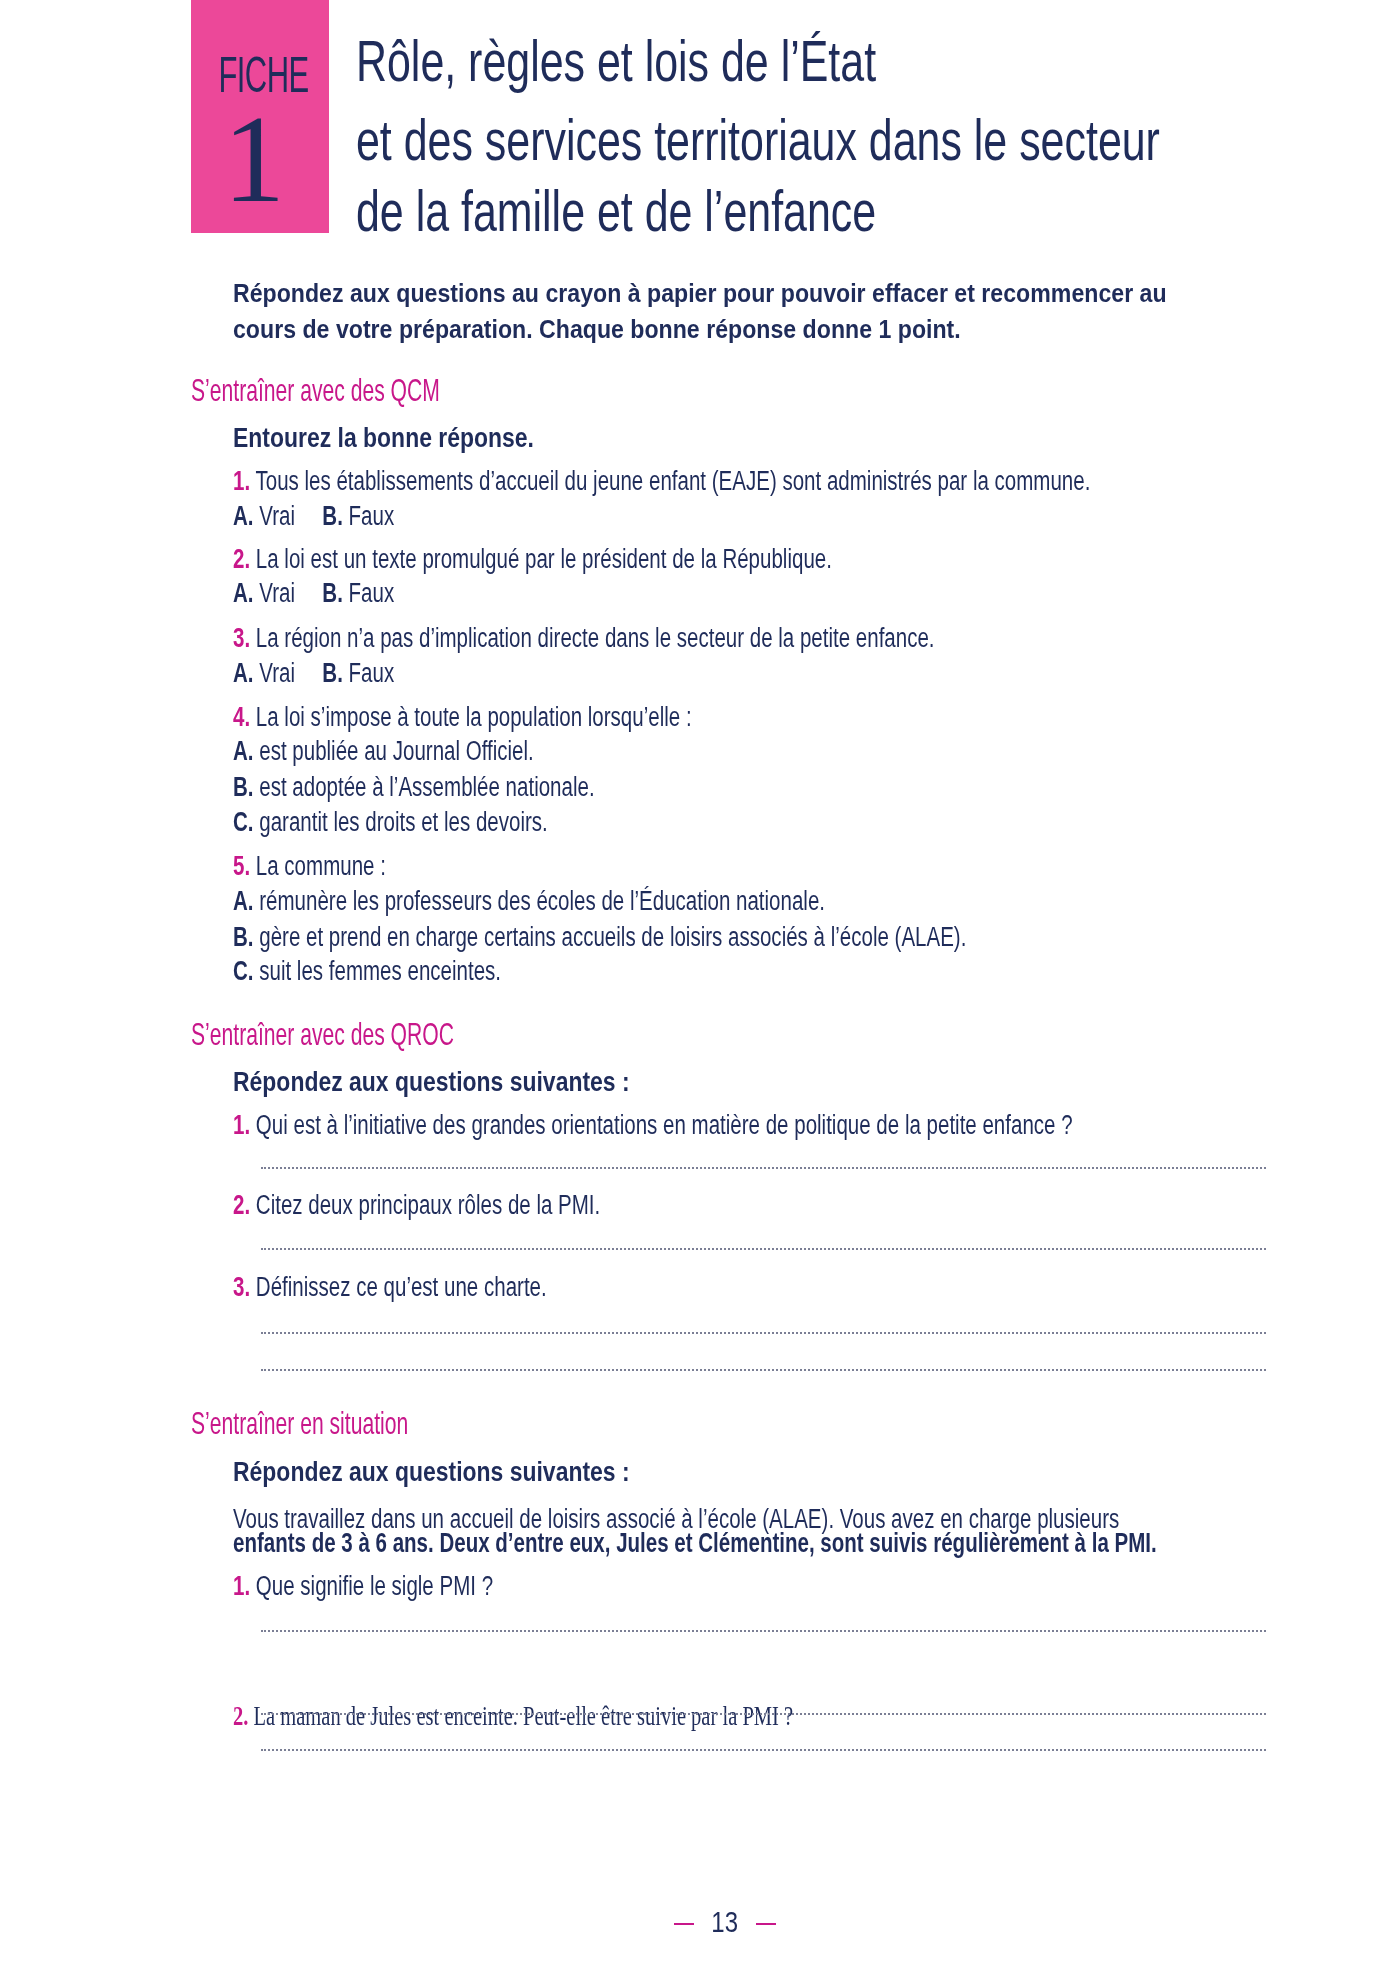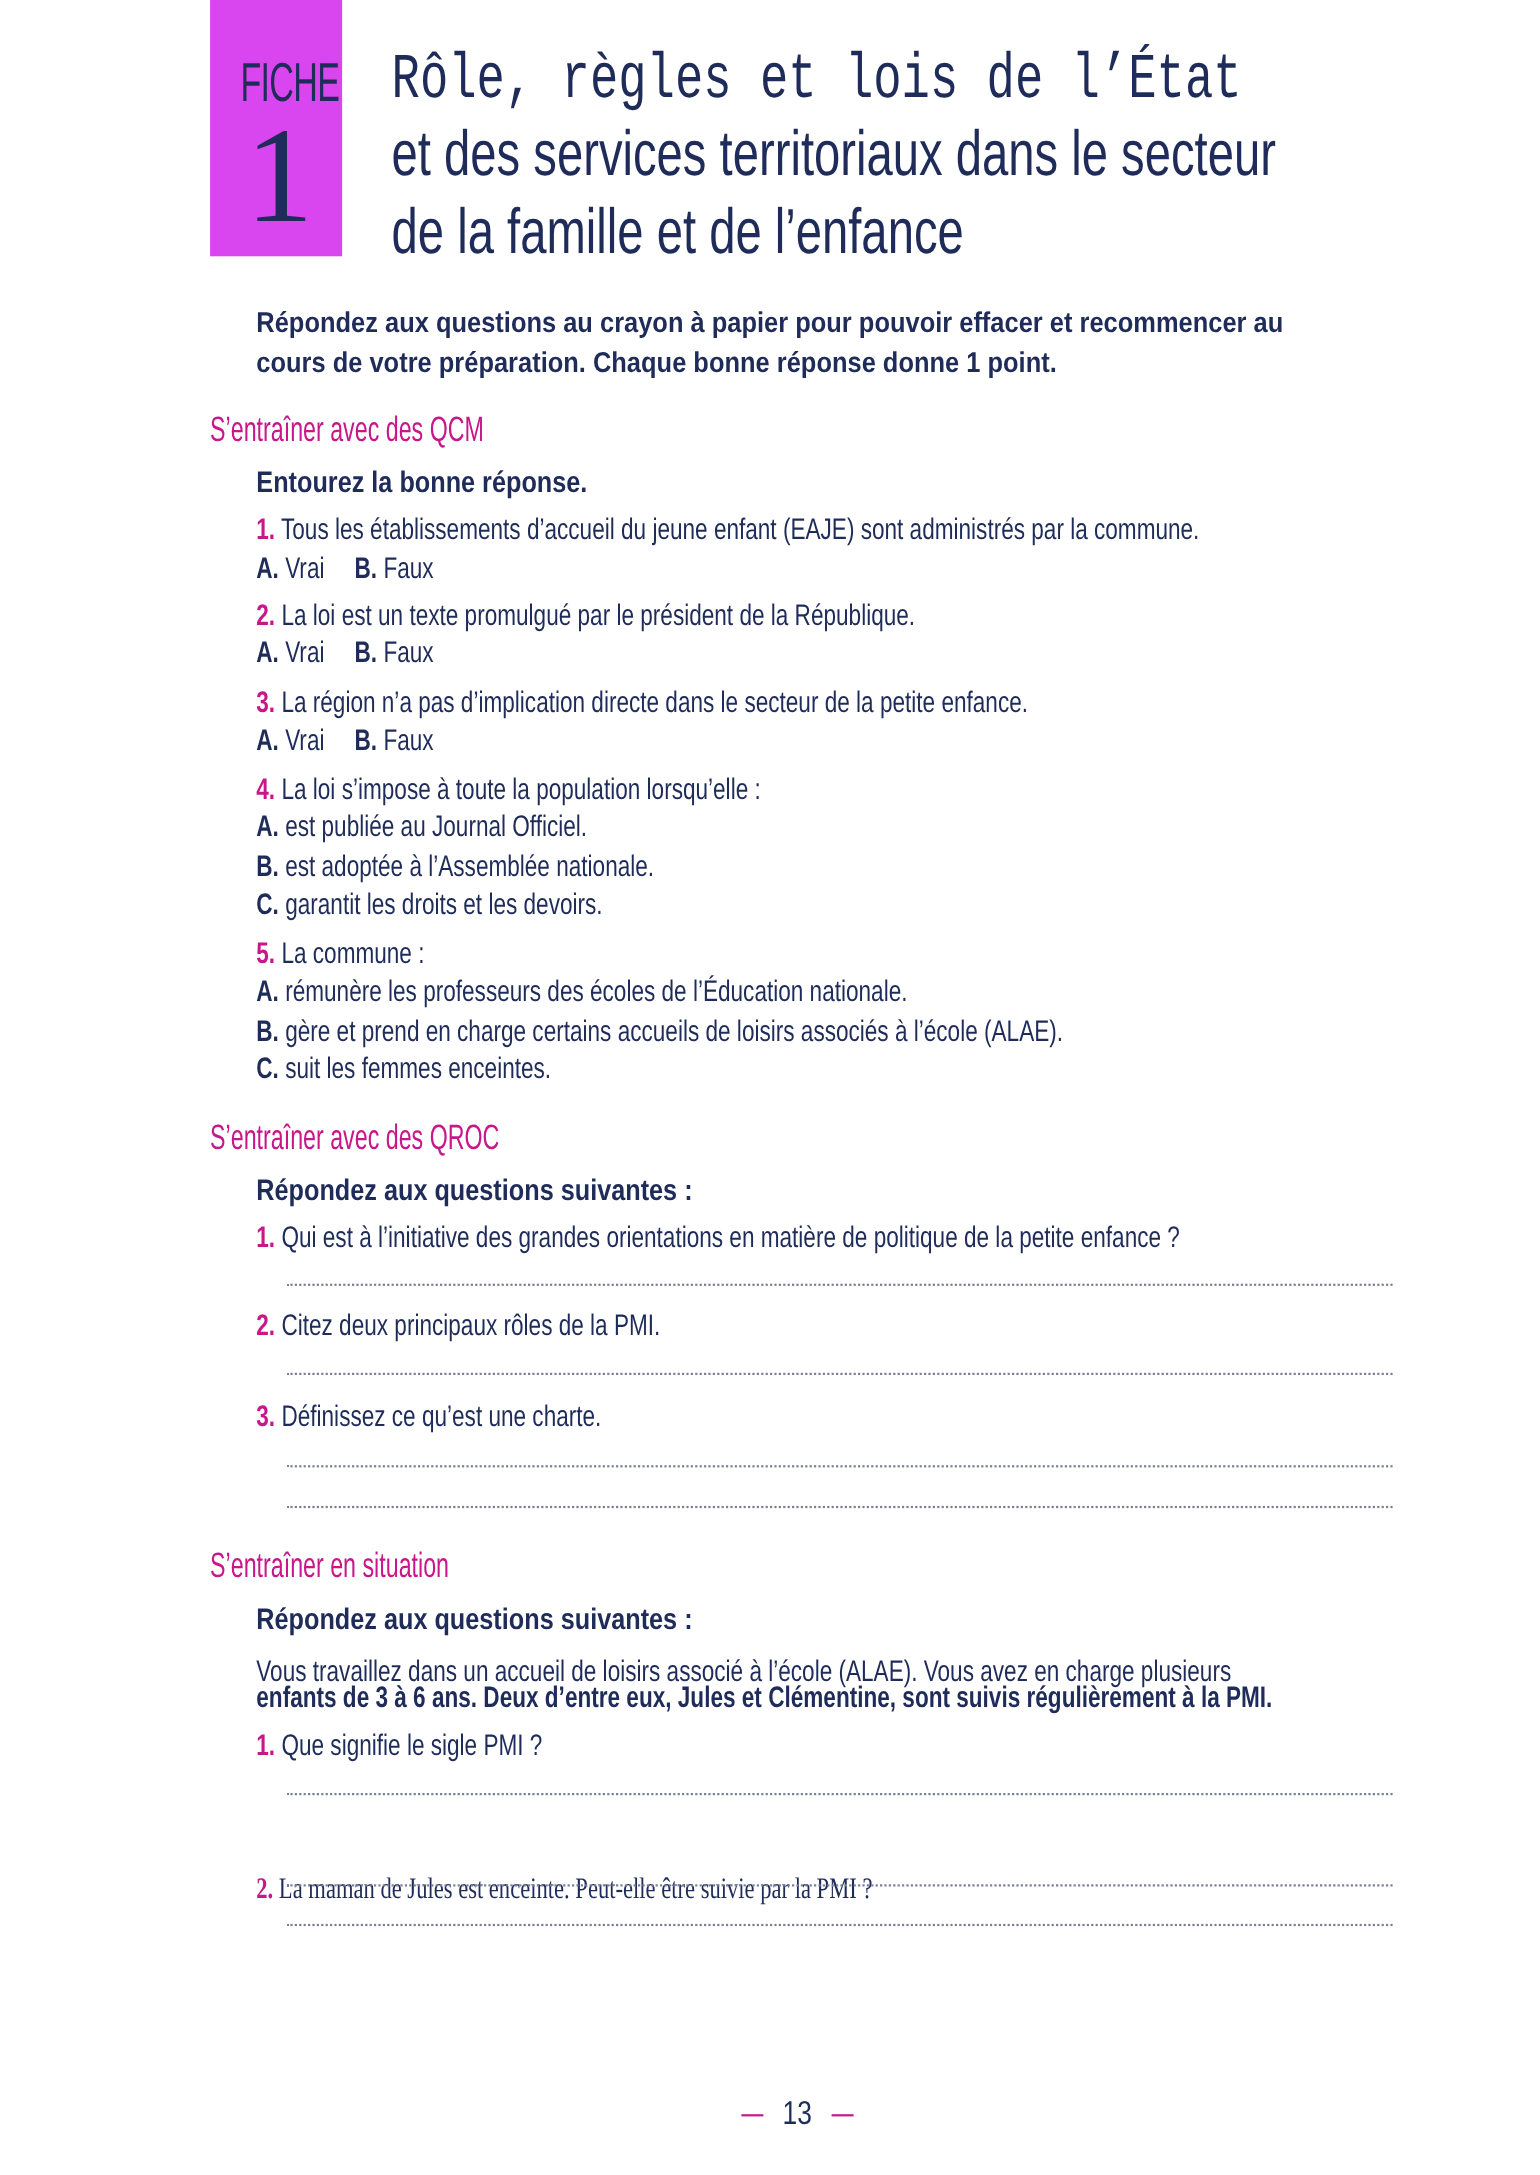--- a/index.html
+++ b/index.html
@@ -1,18 +1,18 @@
 <!DOCTYPE html>
 <html><head>
 <meta charset="utf-8">
 <style>
   html, body { margin:0; padding:0; background:#ffffff; }
   body { width:1400px; height:1977px; position:relative; overflow:hidden; font-family:"Liberation Sans", sans-serif; color:#1f2c5a; }
   .abs { position:absolute; white-space:nowrap; }
-  .fiche-box { position:absolute; left:191px; top:0; width:120px; height:233px; background:#d946ef; }
+  .fiche-box { position:absolute; left:191px; top:0; width:138px; height:233px; background:#ec4899; }
   .fiche-label { position:absolute; left:0; top:46px; width:126px; text-align:center; font-size:50px; color:#1f2c5a; letter-spacing:-1px; }
   .fiche-label span { display:inline-block; transform:scaleX(0.62); }
   .fiche-num { position:absolute; left:0; top:98px; width:126px; text-align:center; font-family:"Liberation Serif", serif; font-size:124px; line-height:124px; color:#1f2c5a; }
   .title-line { font-size:58px; line-height:58px; color:#1f2c5a; }
   .title-line span { display:inline-block; transform:scaleX(0.74); transform-origin:0 50%; }
   .instr { font-size:26px; font-weight:bold; color:#1f2c5a; }
   .instr span { display:inline-block; transform:scaleX(0.89); transform-origin:0 50%; }
   .section { font-size:32px; color:#c8178a;text-align:center; }
   .section span { display:inline-block; transform:scaleX(0.66); transform-origin:0 50%; }
   .sub { font-size:27px; font-weight:bold; color:#1f2c5a; }
@@ -28,21 +28,21 @@
   .pagenum .n { display:inline-block; transform:scaleX(0.8); }
 </style>
 </head>
 <body>
 
 <div class="fiche-box">
   <div class="fiche-label"><span>FICHE</span></div>
   <div class="fiche-num">1</div>
 </div>
 
-<div class="abs title-line" style="left:356px; top:45px;font-family:Liberation Mono, monospace;"><span>Rôle, règles et lois de l’État</span></div>
+<div class="abs title-line" style="left:356px; top:32px;"><span>Rôle, règles et lois de l’État</span></div>
 <div class="abs title-line" style="left:356px; top:111px;"><span>et des services territoriaux dans le secteur</span></div>
 <div class="abs title-line" style="left:356px; top:182px;"><span>de la famille et de l’enfance</span></div>
 
 <div class="abs instr" style="left:233px; top:278px;"><span>Répondez aux questions au crayon à papier pour pouvoir effacer et recommencer au</span></div>
 <div class="abs instr" style="left:233px; top:314px;"><span>cours de votre préparation. Chaque bonne réponse donne 1 point.</span></div>
 
 <div class="abs section" style="left:191px; top:372px;"><span>S’entraîner avec des QCM</span></div>
 <div class="abs sub" style="left:233px; top:423px;"><span>Entourez la bonne réponse.</span></div>
 
 <div class="abs q" style="left:233px; top:466px;"><span class="inner"><span class="num">1.</span> <span>Tous les établissements d’accueil du jeune enfant (EAJE) sont administrés par la commune.</span></span></div>

